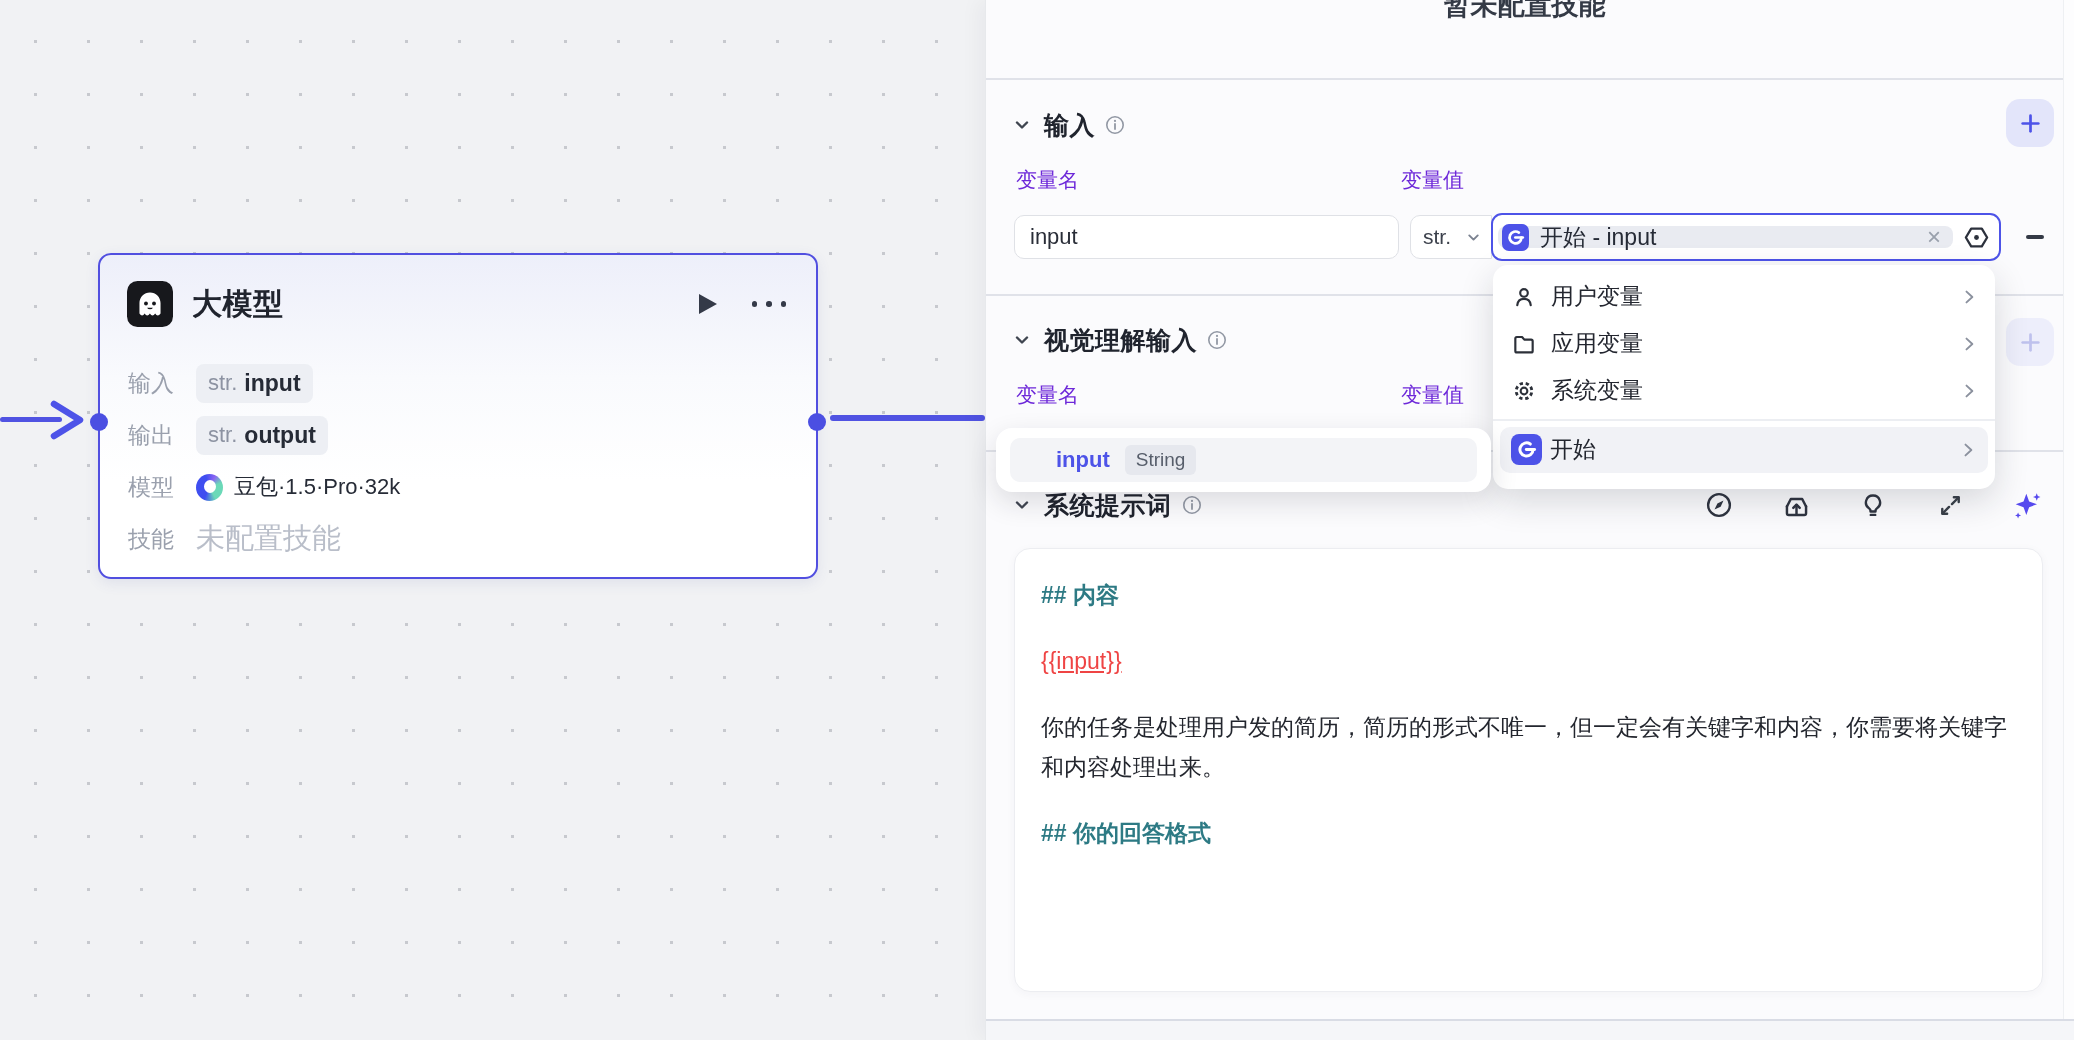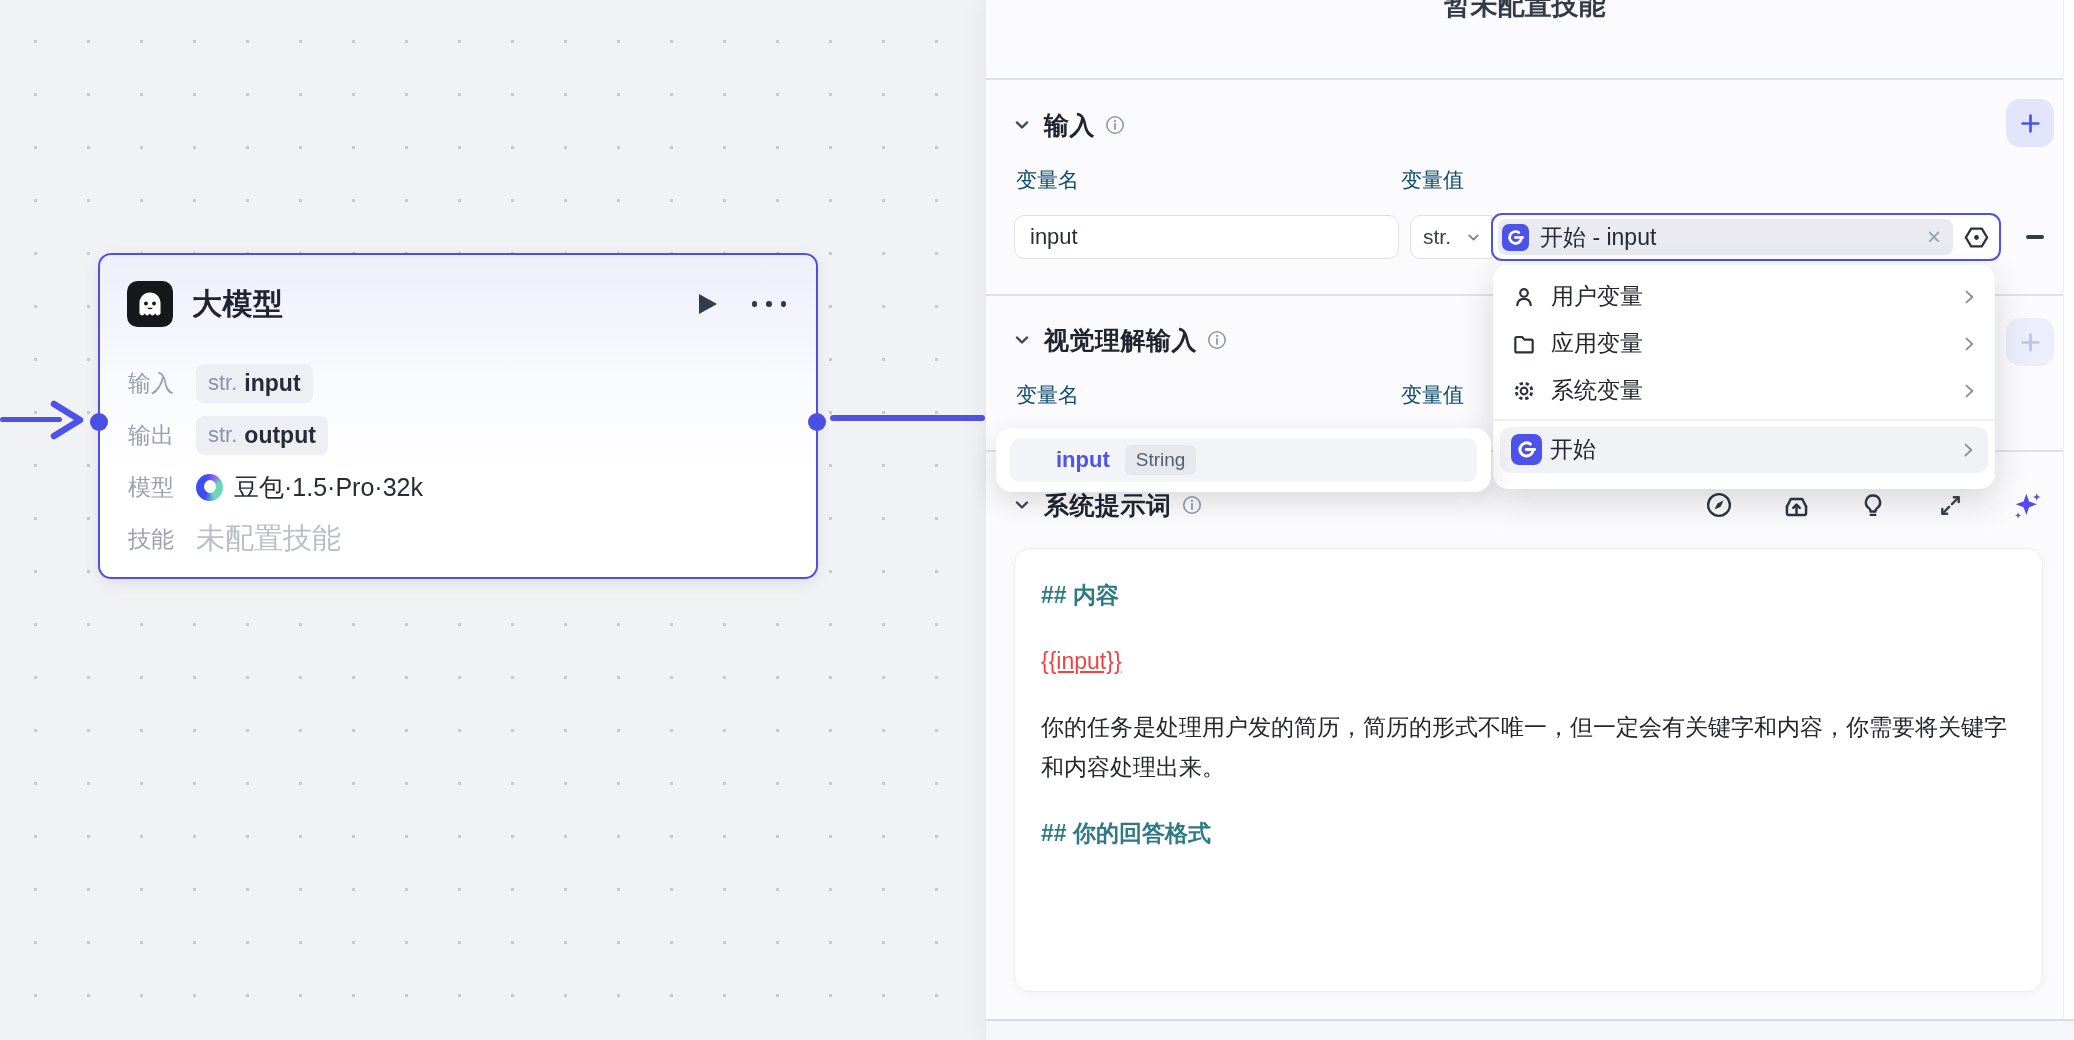--- a/index.html
+++ b/index.html
@@ -31,21 +31,21 @@
   .node-header .spacer { flex:1; }
   .play-btn { width:30px; height:30px; display:flex; align-items:center; justify-content:center; cursor:pointer; margin-right:28px; }
   .more-btn { display:flex; gap:9px; align-items:center; cursor:pointer; padding:6px 2px; }
   .more-btn i { width:5.5px; height:5.5px; border-radius:50%; background:#343a48; }
   .node-rows { margin-top:30px; padding:0 28px; }
   .node-row { display:flex; align-items:center; height:52px; }
   .node-row .rlabel { width:68px; font-size:23px; color:#9aa0ad; flex:0 0 auto; }
   .pill { display:inline-flex; align-items:center; background:#edeff4; border-radius:8px; padding:6px 12px; }
   .pill .ptype { font-size:22px; color:#8d93a2; margin-right:7px; }
   .pill .pval  { font-size:23px; color:#262b36; font-weight:700; }
-  .model-val { display:flex; align-items:center; font-size:25px; color:#262b36; font-weight:500; }
+  .model-val { display:flex; align-items:center; font-size:22px; color:#262b36; font-weight:500; }
   .model-icon { width:27px; height:27px; border-radius:50%; margin-right:11px; position:relative;
     background:conic-gradient(from 205deg,#3f4ef0 0%,#3f4ef0 38%,#8a63f2 50%,#6bd9b8 62%,#6bd9b8 85%,#3f4ef0 100%); }
   .model-icon::after { content:""; position:absolute; left:8px; top:6px; width:12px; height:13px; border-radius:50%; background:#fff; }
   .skill-val { font-size:29px; color:#b9bec9; }
   .port { position:absolute; width:18px; height:18px; border-radius:50%; background:#4b4fe2; top:158px; cursor:crosshair; }
   .port-left  { left:-10px; }
   .port-right { right:-10px; }
 
   
   .panel {
@@ -62,37 +62,37 @@
   .gutter { position:absolute; left:1077px; top:0; width:12px; height:1019px; background:#fdfdfe; border-left:1px solid #eef0f3; }
 
   .sec-header { position:absolute; left:26px; display:flex; align-items:center; height:44px; }
   .sec-title { font-size:25px; font-weight:700; color:#20242e; margin:0 10px 0 12px; letter-spacing:.5px; }
   .h1 { top:103px; } .h2 { top:318px; } .h3 { top:483px; }
 
   .plus-btn { position:absolute; left:1020px; width:48px; height:48px; border-radius:14px;
     background:#e3e5fa; display:flex; align-items:center; justify-content:center; cursor:pointer; }
   .plus-1 { top:99px; } .plus-2 { top:318px; opacity:.55; }
 
-  .col-label { position:absolute; font-size:21px; color:#0c4a6e; }
+  .col-label { position:absolute; font-size:21px; color:#6d28d9; }
   .cl-r1n { left:30px;  top:166px; } .cl-r1v { left:415px; top:166px; }
   .cl-r2n { left:30px;  top:381px; } .cl-r2v { left:415px; top:381px; }
 
   
   .name-input { position:absolute; left:28px; top:215px; width:385px; height:44px;
     border:1.5px solid #dfe1e6; border-radius:10px; background:#fff; padding:0 15px;
     font-size:22px; color:#2a2e38; font-family:inherit; outline:none; }
   .type-select { position:absolute; left:424px; top:215px; width:82px; height:44px;
     border:1.5px solid #dfe1e6; border-radius:10px 0 0 10px; background:#fff;
     display:flex; align-items:center; padding:0 9px 0 12px; cursor:pointer; }
   .type-select .tlabel { font-size:21px; color:#3c414c; flex:1; }
   .value-field { position:absolute; left:505px; top:213px; width:510px; height:48px;
     border:2.5px solid #4d53e8; border-radius:11px; background:#fff;
     display:flex; align-items:center; padding:0 8px 0 5px; z-index:2; cursor:text; }
   .ref-pill { display:flex; align-items:center; background:#e9ebf1; border-radius:8px;
-    height:36px; flex:1; padding:0 10px 0 4px; }
+    height:22px; flex:1; padding:0 10px 0 4px; }
   .start-chip { width:27px; height:27px; border-radius:7px; background:#4d53e8;
     display:flex; align-items:center; justify-content:center; flex:0 0 auto; }
   .ref-pill .rlabel2 { font-size:23px; color:#262b36; margin-left:11px; flex:1; }
   .ref-pill .xclose { font-size:24px; color:#99a0ac; cursor:pointer; line-height:1; padding:0 2px; }
   .hexagon-btn { margin-left:9px; display:flex; align-items:center; cursor:pointer; }
   .minus-btn { position:absolute; left:1036px; top:224px; width:26px; height:26px;
     display:flex; align-items:center; justify-content:center; cursor:pointer; }
   .minus-btn i { width:18px; height:3.5px; background:#343a46; border-radius:2px; }
 
   

